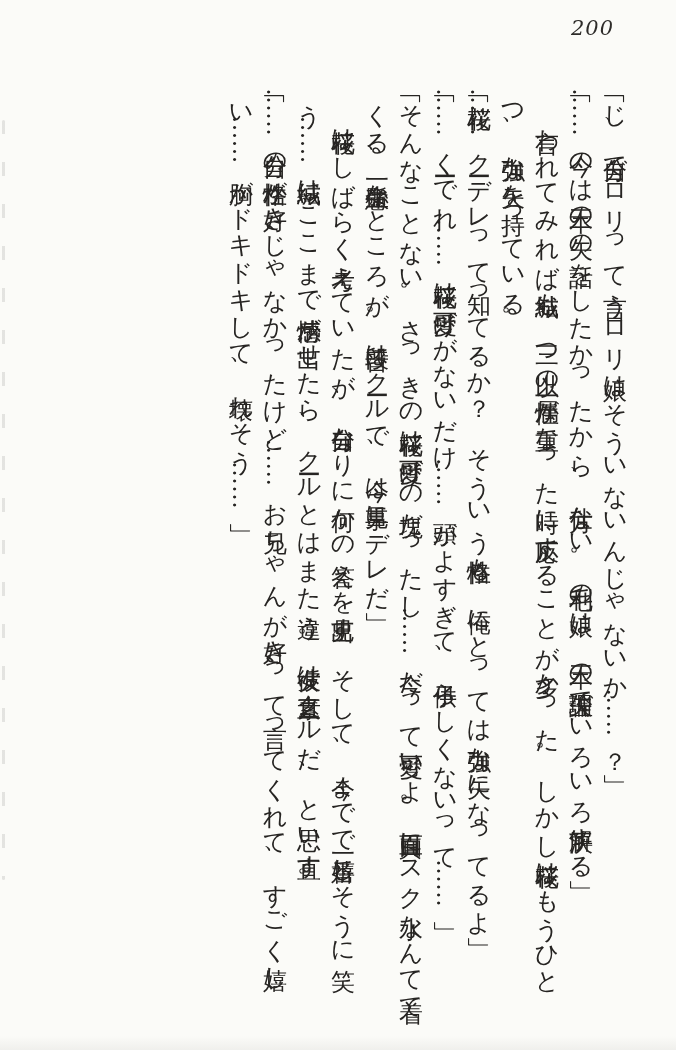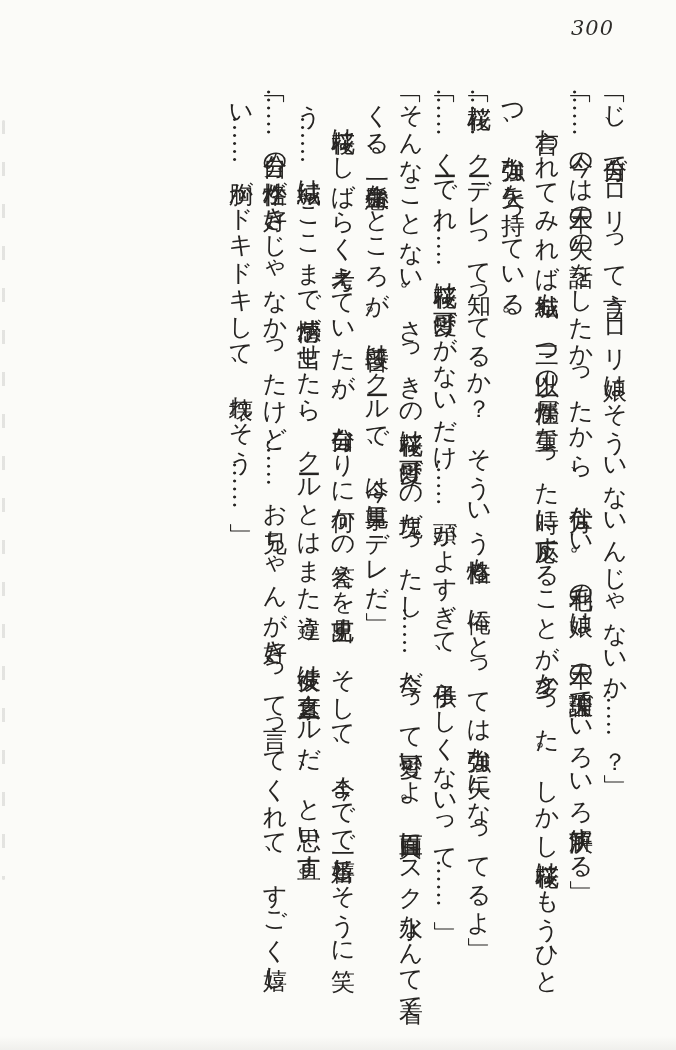--- a/index.html
+++ b/index.html
@@ -62,21 +62,21 @@
     width: 100%;
     height: 14px;
     background: linear-gradient(to top, rgba(140,138,132,0.10), rgba(0,0,0,0));
   }
 </style>
 </head>
 <body>
 
 <div class="page">
 
-  <div class="page-number">300</div>
+  <div class="page-number">200</div>
 
   <div class="text-block">
     <p>「じ、自分でロリって言うロリ娘はそういないんじゃないか……？」</p>
     <p>「……今のは三本の矢の話をしたかったから、仕方ない。毛利の娘は、三本の矢理論でいろいろ解決する」</p>
     <p>　言われてみれば結城も、三つ以上の属性が重なった時に反応することが多かった。しかし桜花はもうひとつ、強力な矢を持っている。</p>
     <p>「桜花……クーデレって知ってるか？　そういう性格も、俺にとっては強力な矢になってるよ」</p>
     <p>「……くーでれ……桜花は可愛げがないだけ……頭がよすぎて、子供らしくないって……」</p>
     <p>「そんなことない。さっきの桜花は可愛げの塊だったし……今だって可愛いよ。真面目にスク水なんて着てくる、一生懸命なところが。普段はクールで、今は見事にデレだ」</p>
     <p>　桜花はしばらく考えていたが、自分なりに何かの答えを見出す。そして、今までで一番嬉しそうに笑う……結城はここまで感情が出せたら、クールとはまた違う。彼女は素直クールだ、と思い直す。</p>
     <p>「……自分の性格が好きじゃなかったけど……お兄ちゃんが好きって言ってくれて、すごく嬉しい……胸がドキドキして、壊れそう……」</p>

